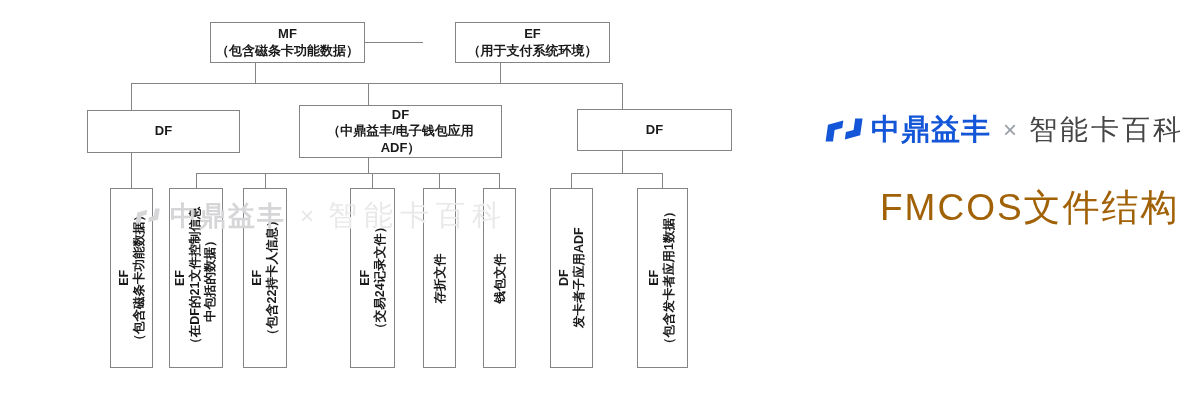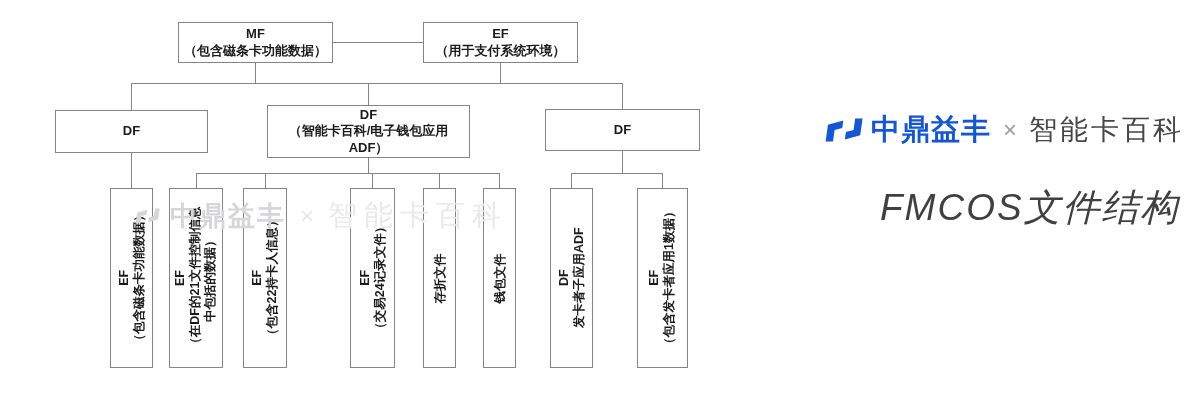--- a/index.html
+++ b/index.html
@@ -9,40 +9,40 @@
     font-family:"Liberation Sans","DejaVu Sans",sans-serif;
   }
   .stage{position:absolute;left:0;top:0;width:1200px;height:400px;}
   svg.lines{position:absolute;left:0;top:0;z-index:0;}
   
   .hbox,.vbox{
     position:absolute;background:#ffffff;border:1px solid #848484;
     box-sizing:border-box;display:flex;align-items:center;justify-content:center;
     z-index:1;color:#1a1a1a;
   }
-  .hbox{flex-direction:column;}
+  .hbox{flex-direction:column;margin-left:32px;}
   .hbox .bl{font-size:13px;font-weight:bold;line-height:1.25;white-space:nowrap;text-align:center;}
   .vbox .rot{transform:rotate(-90deg);text-align:center;}
   .vbox .bl{font-size:12.5px;font-weight:bold;line-height:1.18;white-space:nowrap;}
   
   .watermark{
     position:absolute;left:134px;top:196px;z-index:3;display:flex;align-items:center;
     pointer-events:none;white-space:nowrap;
   }
   .wm-brand{font-size:27px;font-weight:bold;color:#d6d6d8;letter-spacing:2px;margin-left:10px;}
   .wm-sep{font-size:24px;color:#e7e7e7;margin:0 14px;}
   .wm-suffix{font-size:29px;color:#e9e9e9;letter-spacing:7px;}
   
   .brandrow{position:absolute;left:823px;top:110px;display:flex;align-items:center;z-index:2;}
   .brand-name{font-size:29px;font-weight:bold;color:#1456d8;letter-spacing:1px;margin-left:8px;}
   .brand-sep{font-size:24px;color:#9aa0a6;margin:0 12px;}
   .partner-name{font-size:28px;color:#454545;letter-spacing:3px;}
   .page-title{
     position:absolute;left:880px;top:183px;z-index:2;
-    font-size:37px;font-style:italic;color:#404040;letter-spacing:2px;white-space:nowrap;
+    font-size:37px;color:#a16207;letter-spacing:2px;white-space:nowrap;
   }
 </style>
 </head>
 <body>
 
 <div class="stage">
 
   <svg class="lines" width="1200" height="400" viewBox="0 0 1200 400">
     <path d="M333 42H423M255 63V83M500 63V83M131 83H622M131 83V110M368 83V105M622 83V109M131 153V188M368 158V173M196 173H499M196 173V188M265 173V188M372 173V188M439 173V188M499 173V188M622 151V173M571 173H662M571 173V188M662 173V188" fill="none" stroke="#848484" stroke-width="1" shape-rendering="crispEdges"></path>
   </svg>
@@ -54,21 +54,21 @@
   <div class="hbox" style="left:423px;top:22px;width:155px;height:41px;">
     <div class="bl">EF</div>
     <div class="bl">（用于支付系统环境）</div>
   </div>
 
   <div class="hbox" style="left:55px;top:110px;width:153px;height:43px;">
     <div class="bl">DF</div>
   </div>
   <div class="hbox" style="left:267px;top:105px;width:203px;height:53px;">
     <div class="bl">DF</div>
-    <div class="bl">（智能卡百科/电子钱包应用</div>
+    <div class="bl">（中鼎益丰/电子钱包应用</div>
     <div class="bl">ADF）</div>
   </div>
   <div class="hbox" style="left:545px;top:109px;width:155px;height:42px;">
     <div class="bl">DF</div>
   </div>
 
   <div class="vbox" style="left:110px;top:188px;width:43px;height:180px;">
     <div class="rot">
       <div class="bl">EF</div>
       <div class="bl">（包含磁条卡功能数据）</div>

